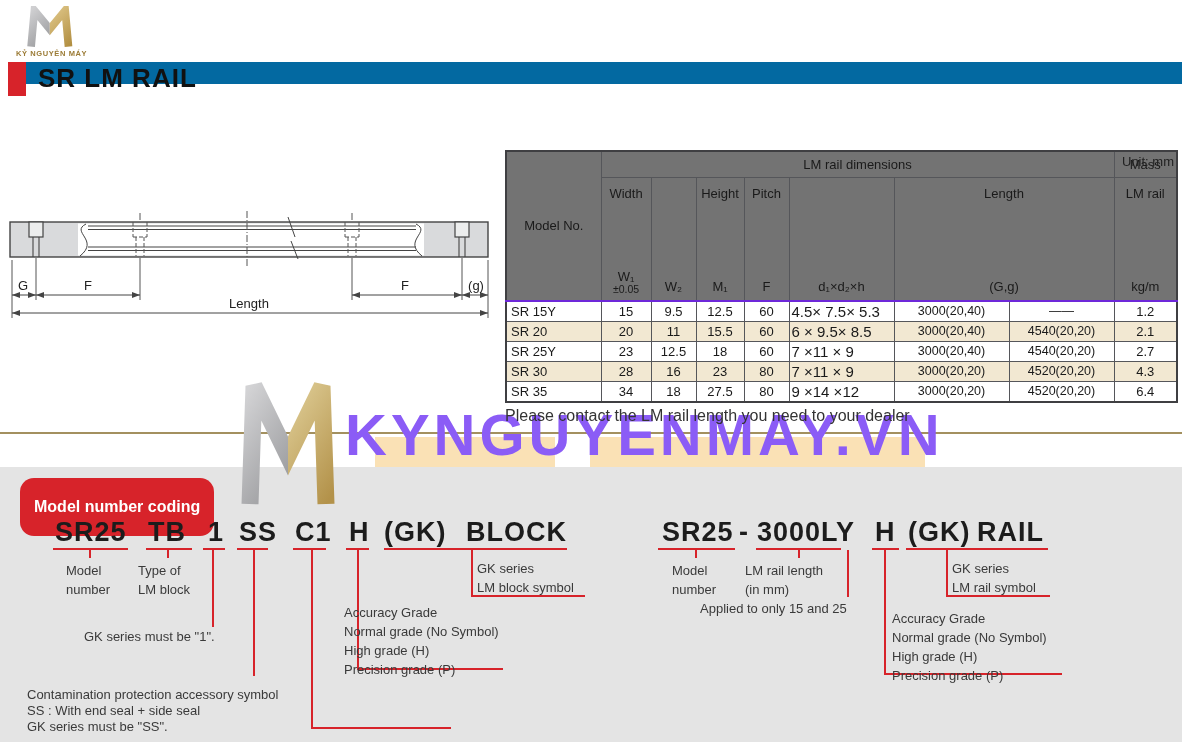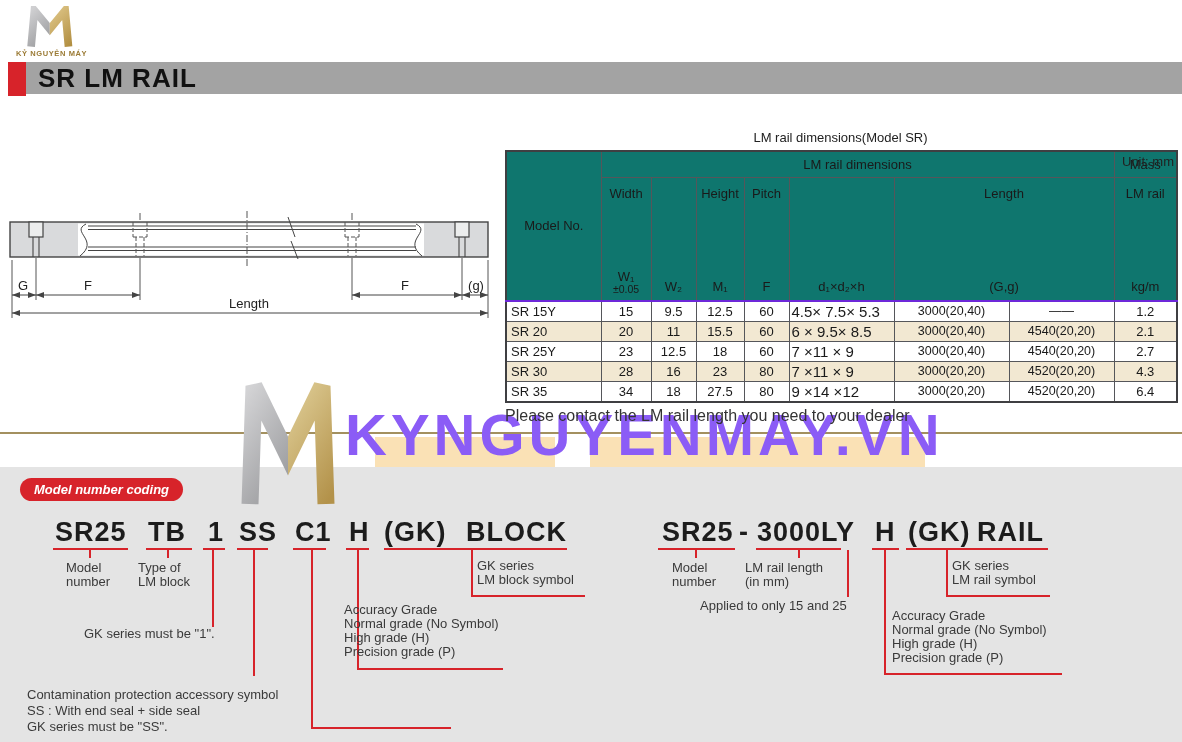--- a/index.html
+++ b/index.html
@@ -1,21 +1,21 @@
 <!DOCTYPE html>
 <html><head>
 <meta charset="utf-8">
 <style>
   html,body{margin:0;padding:0;background:#fff;}
   body{font-family:"Liberation Sans",sans-serif;color:#1a1a1a;}
   #page{position:relative;width:1182px;height:742px;background:#fff;overflow:hidden;}
   .abs{position:absolute;}
 
   
-  #hdrbar{left:8px;right:0;top:62px;height:32px;background:#a3a3a3;z-index:3;}
+  #hdrbar{left:8px;right:0;top:62px;height:22px;background:#0369a1;z-index:3;}
   #hdrred{left:0;top:0;width:18px;height:34px;background:#d7232a;}
   #hdrtitle{left:30px;top:1px;font-size:26px;font-weight:bold;color:#111;letter-spacing:1px;}
 
   
   #logo{left:16px;top:6px;z-index:3;}
   #brand{left:16px;top:49px;font-size:7.5px;font-weight:bold;color:#9b7b35;letter-spacing:.6px;z-index:3;}
 
   
   #divider{left:0;right:0;top:432px;height:2px;background:#a3905f;z-index:1;}
   #panel{left:0;right:0;top:467px;height:275px;background:#e4e4e4;z-index:1;}
@@ -24,41 +24,41 @@
   .wmhl{top:437px;height:30px;background:#f5c46c;opacity:.5;}
 
   
   #tablewrap{left:505px;top:130px;width:671px;z-index:3;}
   #tcap{position:relative;height:18px;font-size:13px;color:#222;margin-bottom:2px;}
   #ttitle{display:block;text-align:center;}
   #tunit{position:absolute;right:2px;top:0;margin-top:24px;}
   table{border-collapse:collapse;width:671px;table-layout:fixed;}
   td{border:1px solid #55565a;font-size:13px;color:#1a1a1a;padding:0;overflow:hidden;}
   table{border:2px solid #3f3f42;}
-  .hd{background:#0f766e;text-align:center;}
+  .hd{background:#737373;text-align:center;}
   .band{height:26px;font-size:13.5px;}
   .r2 td{height:114px;vertical-align:top;}
   .vcell{height:108px;display:flex;flex-direction:column;justify-content:space-between;align-items:center;padding:8px 1px 6px 1px;}
   .tol{font-size:10.5px;display:block;line-height:10px;}
   .sym{text-align:center;}
   tr.data td{height:19px;text-align:center;background:#fff;font-size:13px;}
   tr.alt td{background:#f2e8d2;}
   tr.data td.mod{text-align:left;padding-left:4px;}
   tr.data td.holes{text-align:left;padding-left:2px;font-size:15px;white-space:nowrap;}
   tr.data td.len{font-size:12.5px;}
   tr.firstdata td{border-top:2px solid #6d28d9;}
   #tnote{font-size:16px;color:#333;margin-top:4px;}
 
   
-  #badge{left:20px;top:478px;background:#d7232a;color:#fff;font-size:13px;font-weight:bold;
-         padding:4px 14px;border-radius:14px;z-index:3;font-style:italic;}
+  #badge{left:20px;top:478px;background:#d7232a;color:#fff;font-size:16px;font-weight:bold;
+         padding:20px 14px;border-radius:14px;z-index:3;}
   .tok{top:517px;font-size:27px;font-weight:bold;color:#1c1c1c;letter-spacing:1px;z-index:3;white-space:nowrap;}
   .rl{height:2px;background:#d7232a;z-index:3;}
   .rv{width:2px;background:#d7232a;z-index:3;}
-  .lbl{font-size:13px;color:#3a3a3a;line-height:14px;z-index:3;}
+  .lbl{font-size:13px;color:#3a3a3a;line-height:19px;z-index:3;}
   .lh16{line-height:16px;margin-top:10px;}
   .nowrap{white-space:nowrap;}
 
   svg{display:block;}
   #drawing{left:0;top:190px;z-index:3;}
   .dimtxt{font-size:13px;fill:#222;font-family:"Liberation Sans",sans-serif;}
 </style>
 </head>
 <body>
 
@@ -157,21 +157,20 @@
     </g>
     <text class="dimtxt" x="23" y="100" text-anchor="middle">G</text>
     <text class="dimtxt" x="88" y="100" text-anchor="middle">F</text>
     <text class="dimtxt" x="405" y="100" text-anchor="middle">F</text>
     <text class="dimtxt" x="476" y="100" text-anchor="middle">(g)</text>
     <text class="dimtxt" x="249" y="118" text-anchor="middle">Length</text>
   </svg>
 
   <div id="tablewrap" class="abs">
     <div id="tcap">
-      <span id="ttitle">LM rail dimensions(Model SR)</span>
       <span id="tunit">Unit: mm</span>
     </div>
     <table>
       <colgroup>
         <col style="width:95px">
           <col style="width:50px">
           <col style="width:45px">
           <col style="width:48px">
         <col style="width:45px">
           <col style="width:105px">

